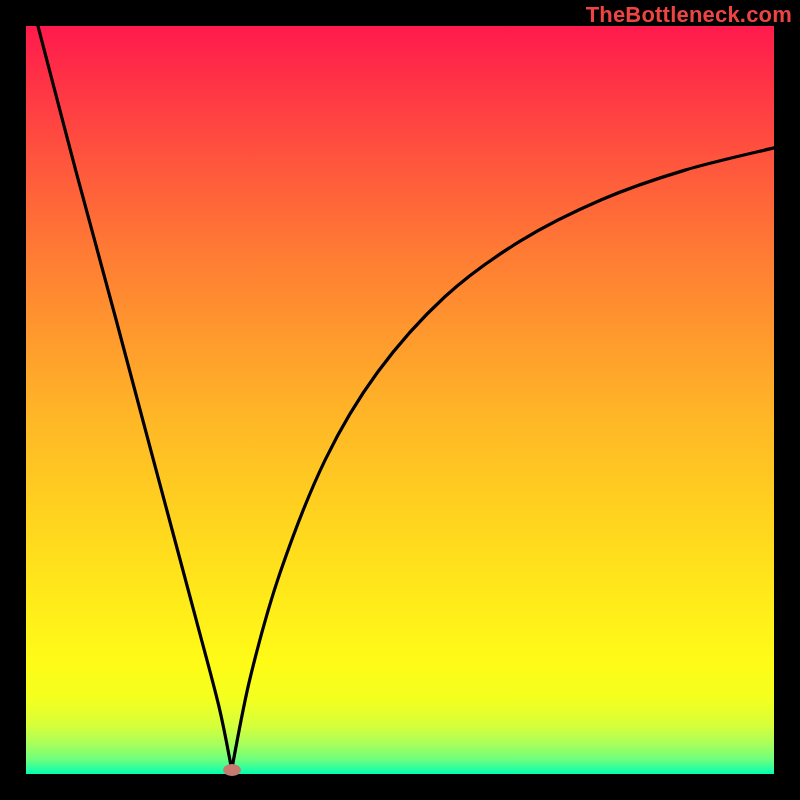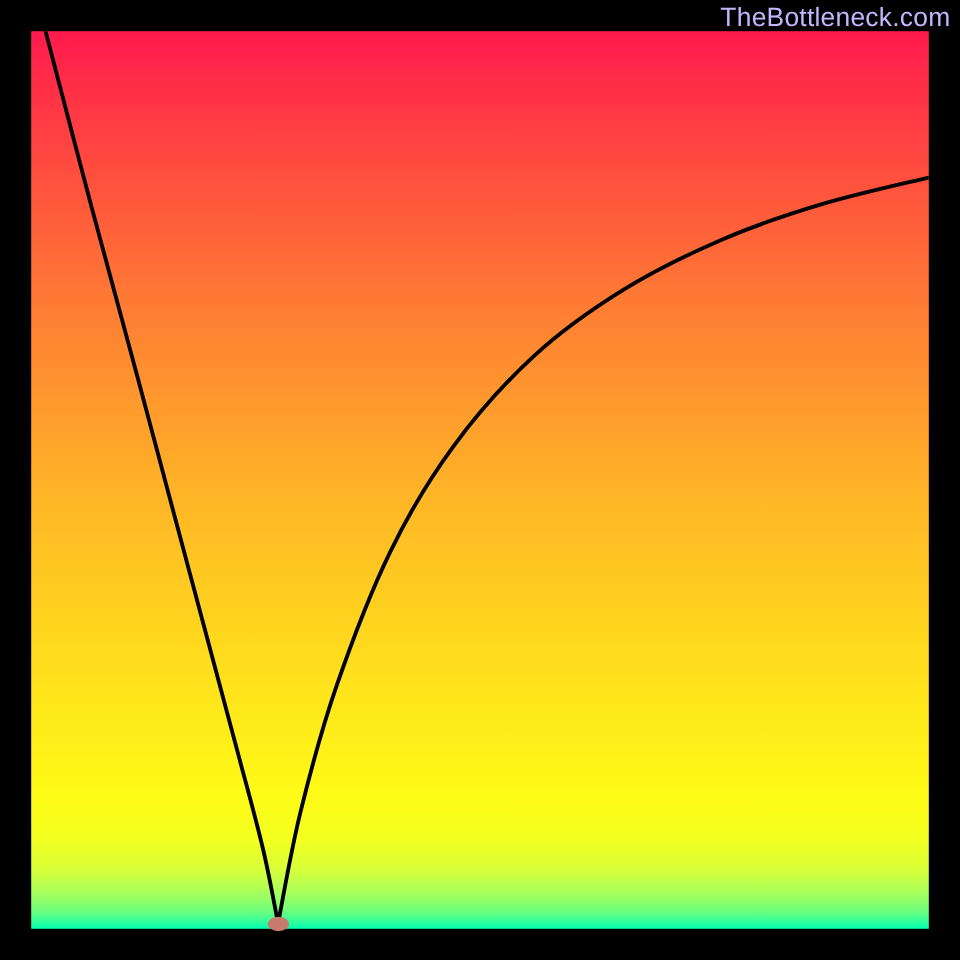--- a/index.html
+++ b/index.html
@@ -33,22 +33,22 @@
       #31ff9c 99.2%,
       #00ffb3 100%
     );
   }
   .watermark {
     position: absolute;
     top: 2px;
     right: 8px;
     font-family: Arial, Helvetica, sans-serif;
     font-size: 22px;
-    font-weight: 400;
-    color: #c4b5fd;
+    font-weight: 700;
+    color: #ef4444;
     letter-spacing: 0.2px;
   }
   .marker {
     position: absolute;
     width: 18px;
     height: 12px;
     background: #c77b6f;
     border-radius: 50%;
     transform: translate(-50%, -50%);
   }

